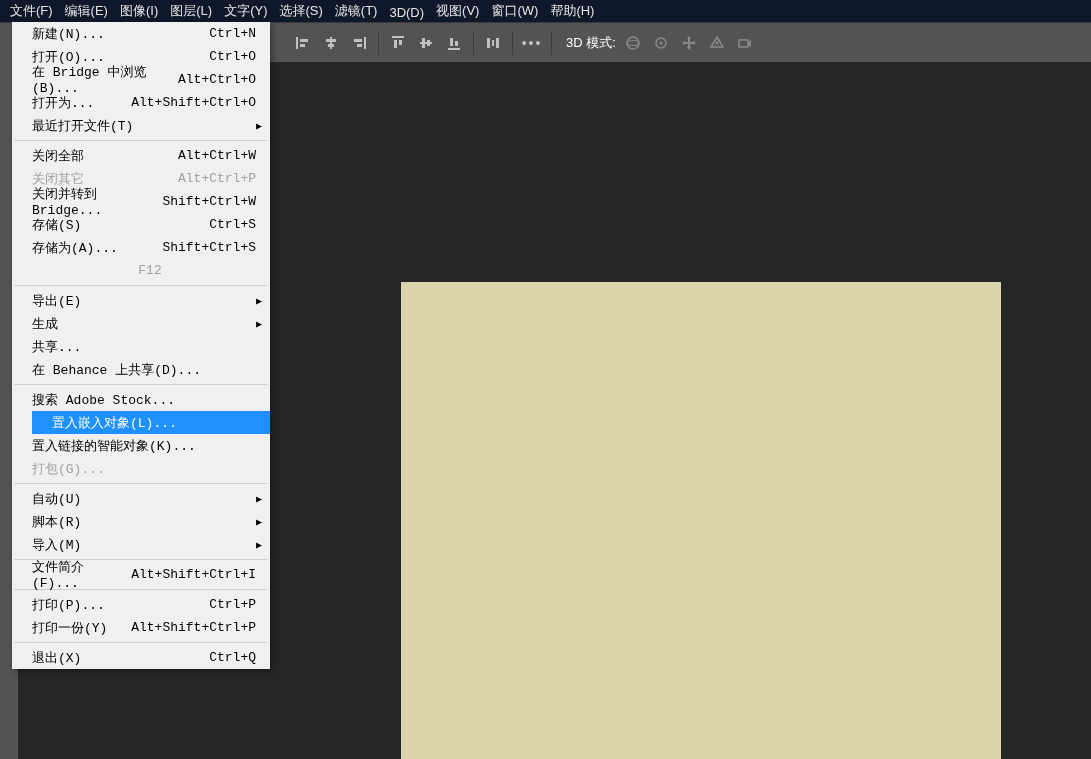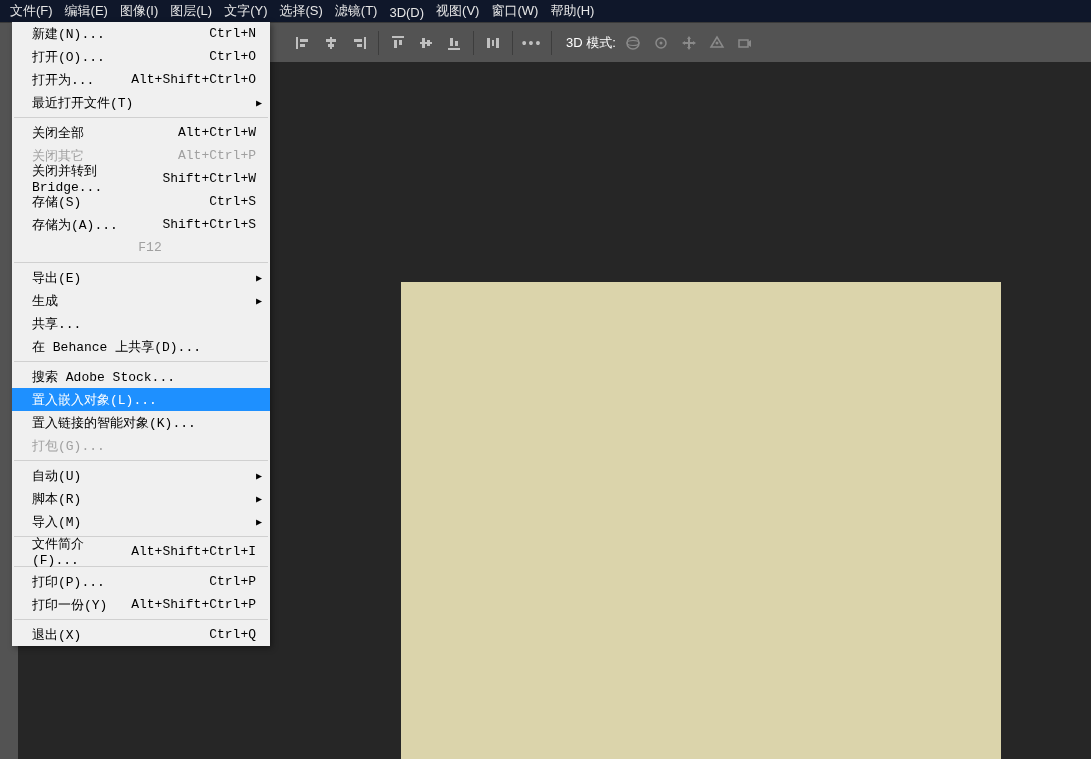--- a/index.html
+++ b/index.html
@@ -95,20 +95,21 @@
     align-items: center;
     height: 23px;
     padding: 0 14px 0 20px;
     font-size: 13px;
     position: relative;
     font-family: Liberation Mono, monospace;
   }
   .menu-row.highlight {
     background: #1e90ff;
     color: #fff;
+    margin-left: 20px;
   }
   .menu-row.disabled {
     color: #a0a0a0;
     justify-content: center;
   }
   .menu-label { flex: 1; }
   .menu-shortcut { margin-left: 12px; font-size: 13px; }
   .menu-sep {
     height: 1px;
     background: #d0d0d0;
@@ -236,20 +237,24 @@
 <div class="dropdown" id="dropdown">
     <div class="menu-row">
       <span class="menu-label">新建(N)...</span>
       <span class="menu-shortcut">Ctrl+N</span>
     </div>
     <div class="menu-row">
       <span class="menu-label">打开(O)...</span>
       <span class="menu-shortcut">Ctrl+O</span>
     </div>
     <div class="menu-row">
+      <span class="menu-label">在 Bridge 中浏览(B)...</span>
+      <span class="menu-shortcut">Alt+Ctrl+O</span>
+    </div>
+    <div class="menu-row">
       <span class="menu-label">打开为...</span>
       <span class="menu-shortcut">Alt+Shift+Ctrl+O</span>
     </div>
     <div class="menu-row">
       <span class="menu-label">最近打开文件(T)</span>
       <span class="submenu-arrow">▶</span>
     </div>
     <div class="menu-sep"></div>
     <div class="menu-row">
       <span class="menu-label">关闭全部</span>

